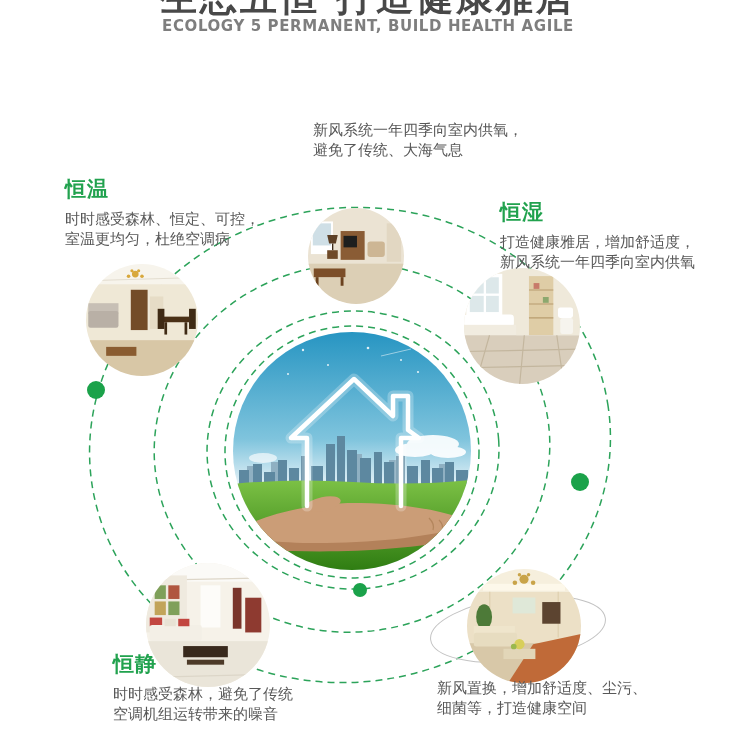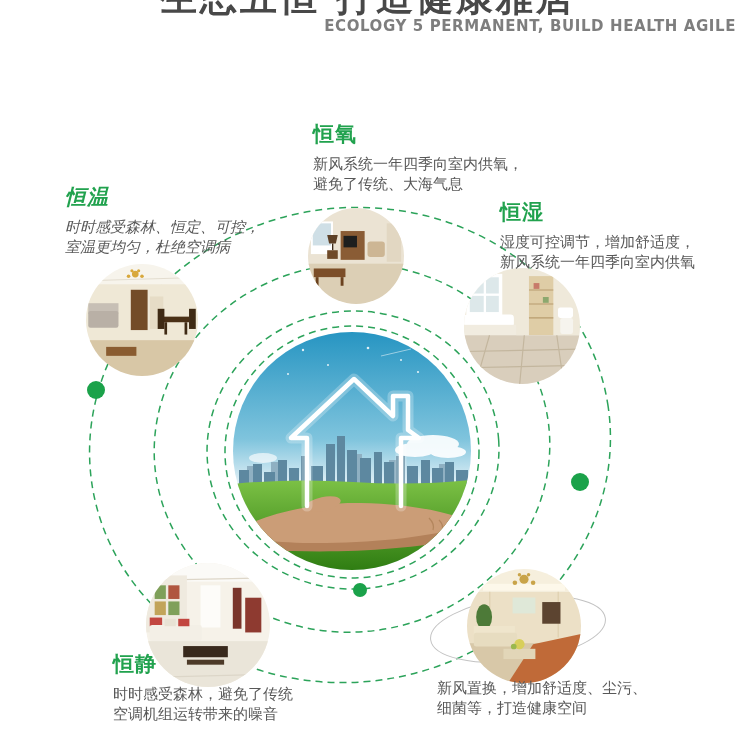--- a/index.html
+++ b/index.html
@@ -2,42 +2,42 @@
 <html><head>
 <meta charset="utf-8">
 <style>
   html,body{margin:0;padding:0;background:#fff;}
   #stage{position:relative;width:736px;height:737px;background:#fff;overflow:hidden;
          font-family:"DejaVu Sans","Liberation Sans",sans-serif;}
 
   
   .cn-title{position:absolute;top:-27px;left:0;width:736px;text-align:center;
             font-size:37px;font-weight:bold;color:#484848;letter-spacing:3px;white-space:nowrap;}
-  .en-subtitle{position:absolute;top:17px;left:0;width:736px;text-align:right;
+  .en-subtitle{position:absolute;top:17px;left:0;width:736px;text-align:center;
                font-size:15px;font-weight:600;color:#7e7e7e;letter-spacing:.6px;}
 
   
   #orbits{position:absolute;left:0;top:0;width:736px;height:737px;z-index:1;}
 
   
   .pcircle{position:absolute;border-radius:50%;overflow:hidden;z-index:2;}
   .pcircle svg{display:block;width:100%;height:100%;}
   #c-oxygen{left:308px;top:208px;width:96px;height:96px;}
   #c-temp{left:86px;top:264px;width:112px;height:112px;}
   #c-humid{left:464px;top:268px;width:116px;height:116px;}
   #c-quiet{left:146px;top:563px;width:124px;height:124px;}
   #c-clean{left:467px;top:569px;width:114px;height:114px;}
   #c-center{left:233px;top:332px;width:238px;height:238px;z-index:3;}
 
   
   .feature{position:absolute;z-index:4;}
   .feature h3{margin:0 0 6px 0;font-size:21px;font-weight:bold;color:#21a24e;letter-spacing:1px;}
   .feature p{margin:0;font-size:15px;line-height:20px;color:#585858;white-space:nowrap;}
   #f-oxygen{left:313px;top:120px;}
-  #f-temp{left:65px;top:183px;font-style:italic;}
+  #f-temp{left:65px;top:175px;}
   #f-humid{left:500px;top:198px;}
   #f-quiet{left:113px;top:650px;}
   #f-clean{left:437px;top:678px;}
 </style>
 </head>
 <body>
 
 <div id="stage">
 
   <div class="cn-title">生态五恒 打造健康雅居</div>
@@ -264,39 +264,38 @@
           <path d="M215 191 q 4 4 2 8"></path>
       </g>
       <g fill="none" stroke-linejoin="round" stroke-linecap="round">
         <path d="M 74 174 V 106 H 58 L 121 47 L 160 84 V 64 H 175 V 98 L 186 106 H 168 V 174" stroke="#ffffff" stroke-width="11" opacity=".25"></path>
         <path d="M 74 174 V 106 H 58 L 121 47 L 160 84 V 64 H 175 V 98 L 186 106 H 168 V 174" stroke="#ffffff" stroke-width="4.5"></path>
       </g>
     </svg>
   </div>
 
   <div class="feature" id="f-oxygen">
-    <h3>恒氧</h3>
     <p>
       <span>新风系统一年四季向室内供氧，</span><br>
       <span>避免了传统、大海气息</span>
     </p>
   </div>
 
   <div class="feature" id="f-temp">
     <h3>恒温</h3>
     <p>
       <span>时时感受森林、恒定、可控，</span><br>
       <span>室温更均匀，杜绝空调病</span>
     </p>
   </div>
 
   <div class="feature" id="f-humid">
     <h3>恒湿</h3>
     <p>
-      <span>湿度可控调节，增加舒适度，</span><br>
+      <span>打造健康雅居，增加舒适度，</span><br>
       <span>新风系统一年四季向室内供氧</span>
     </p>
   </div>
 
   <div class="feature" id="f-quiet">
     <h3>恒静</h3>
     <p>
       <span>时时感受森林，避免了传统</span><br>
       <span>空调机组运转带来的噪音</span>
     </p>

